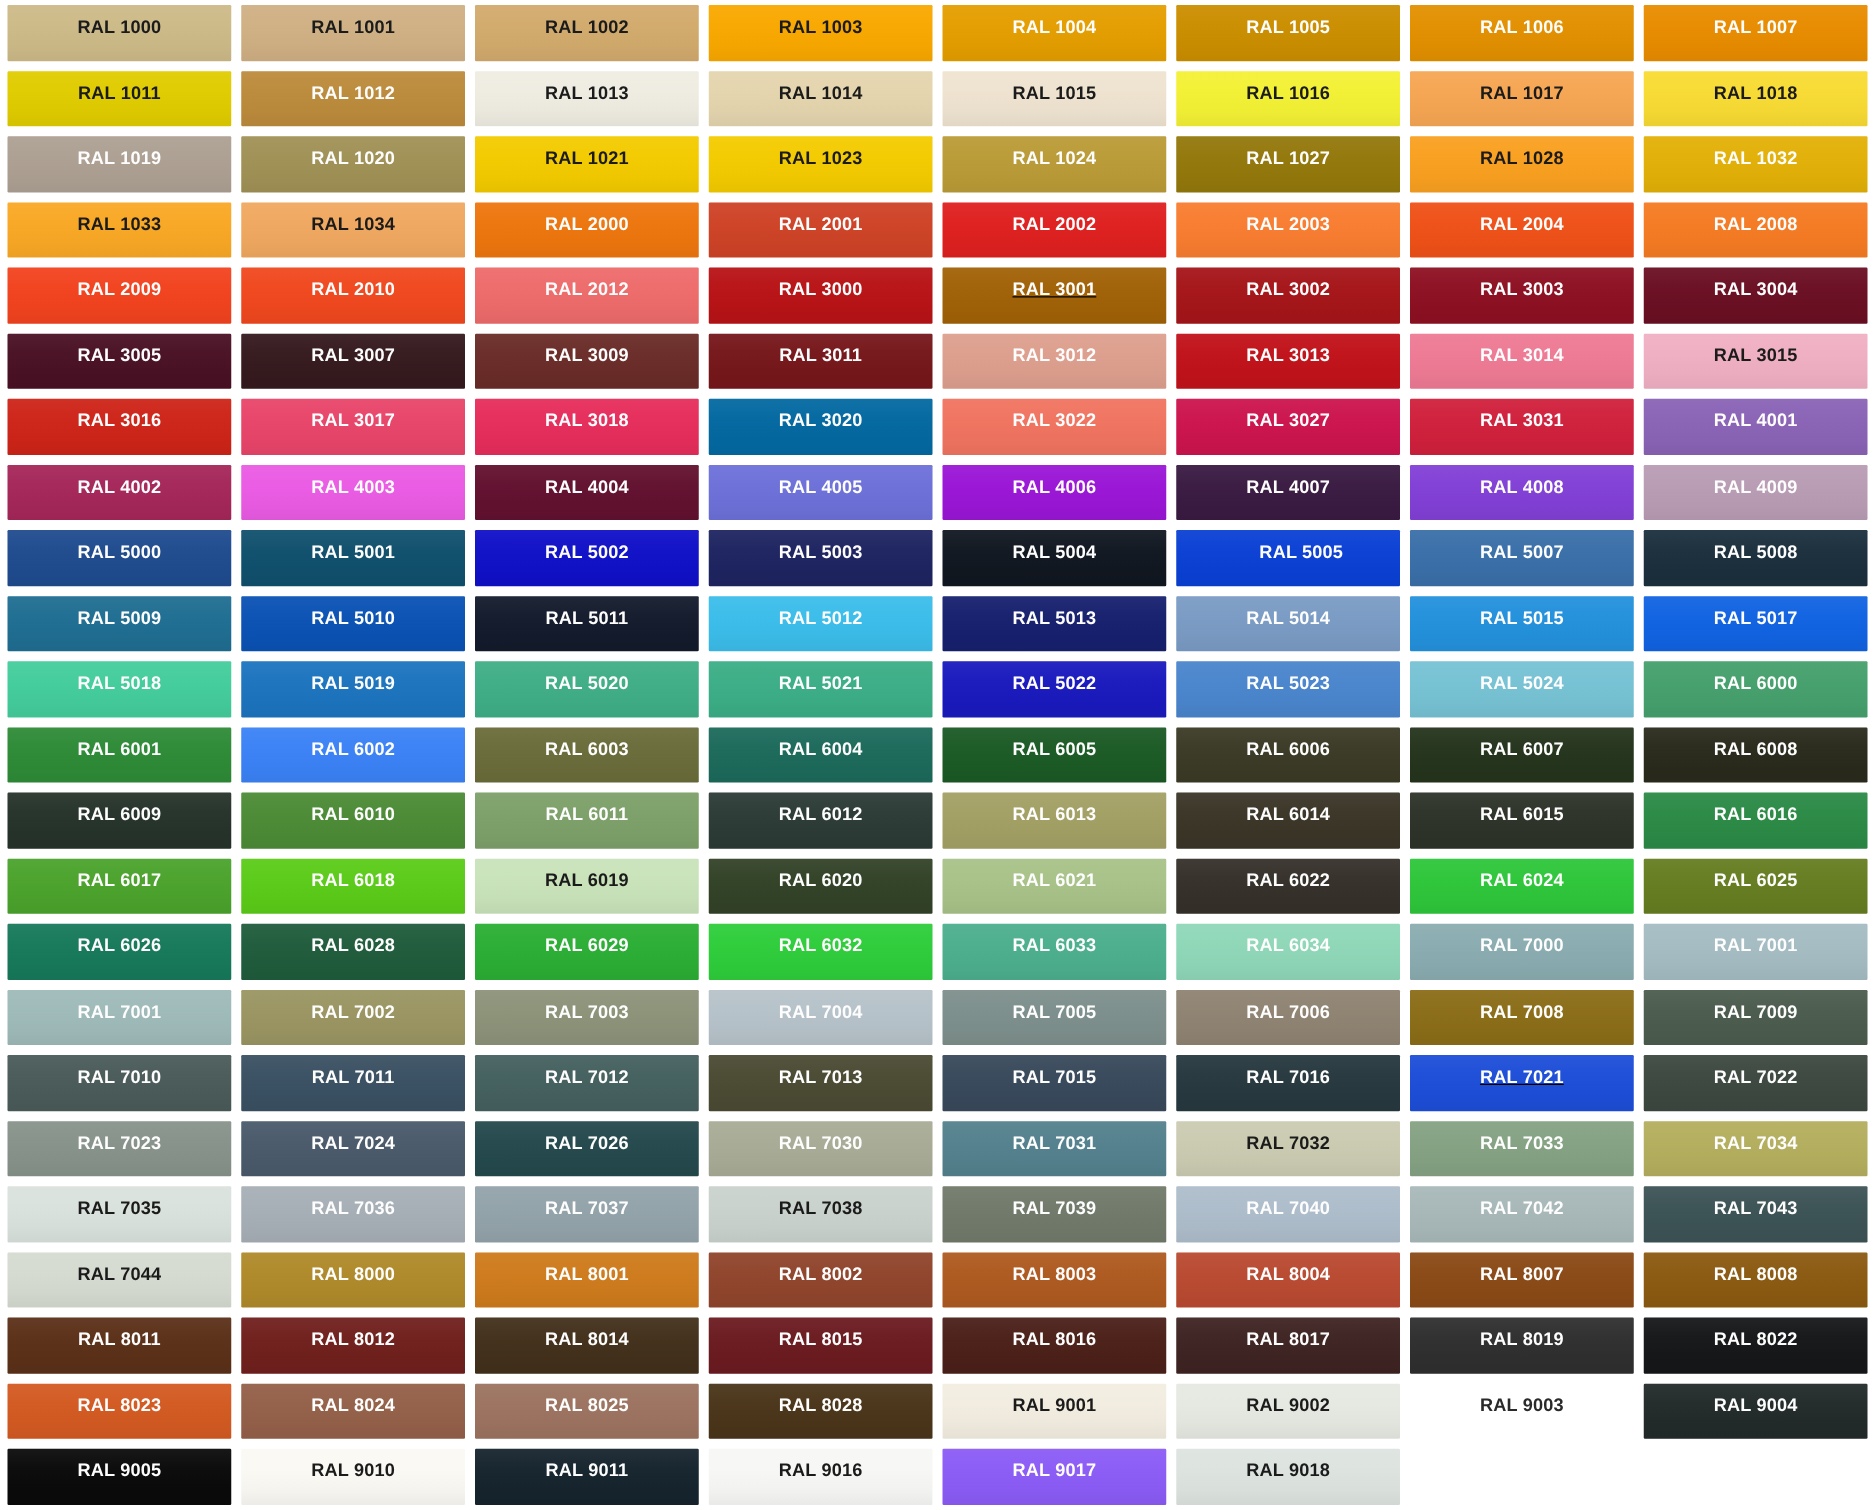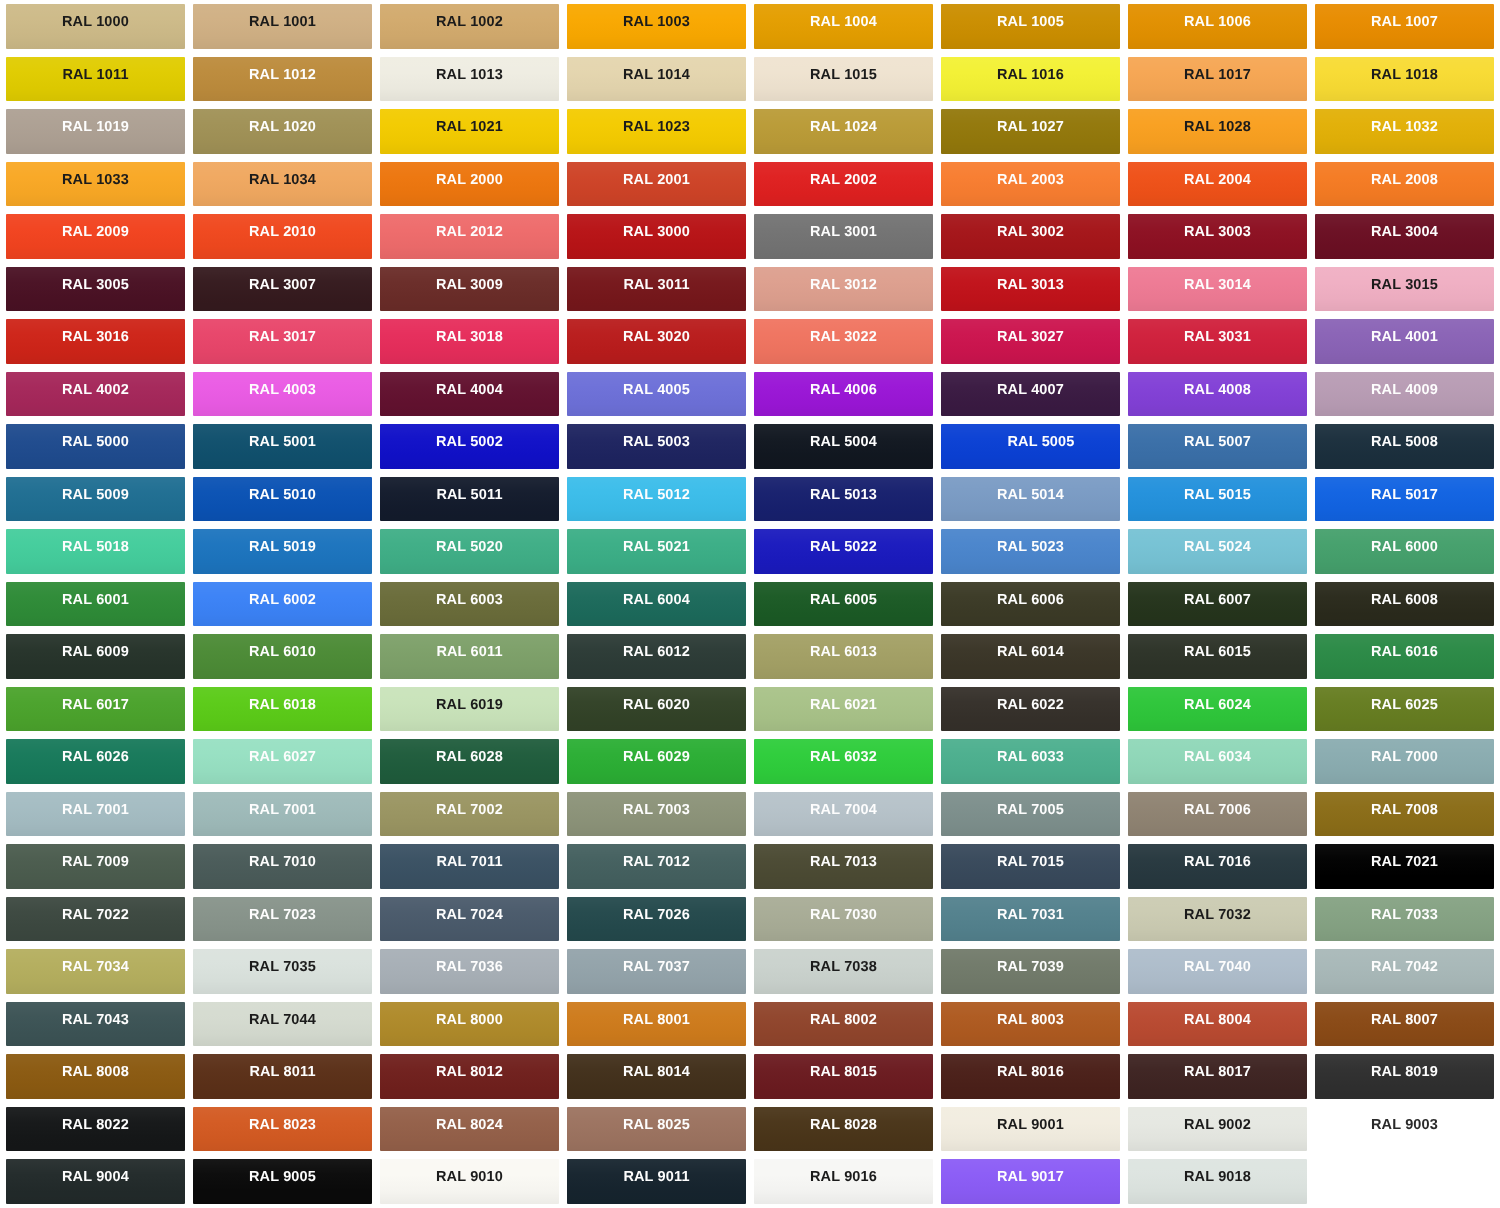--- a/index.html
+++ b/index.html
@@ -170,21 +170,21 @@
     </div>
     <div class="swatch light-text" style="background: rgb(240, 72, 30);">
       <span class="swatch-label">RAL 2010</span>
     </div>
     <div class="swatch light-text" style="background: rgb(238, 107, 107);">
       <span class="swatch-label">RAL 2012</span>
     </div>
     <div class="swatch light-text" style="background: rgb(184, 19, 22);">
       <span class="swatch-label">RAL 3000</span>
     </div>
-    <div class="swatch light-text" style="background: #737373;">
+    <div class="swatch light-text" style="background: #a16207; text-decoration: underline;">
       <span class="swatch-label">RAL 3001</span>
     </div>
     <div class="swatch light-text" style="background: rgb(165, 21, 25);">
       <span class="swatch-label">RAL 3002</span>
     </div>
     <div class="swatch light-text" style="background: rgb(141, 16, 34);">
       <span class="swatch-label">RAL 3003</span>
     </div>
     <div class="swatch light-text" style="background: rgb(107, 15, 35);">
       <span class="swatch-label">RAL 3004</span>
@@ -215,21 +215,21 @@
     </div>
     <div class="swatch light-text" style="background: rgb(206, 36, 24);">
       <span class="swatch-label">RAL 3016</span>
     </div>
     <div class="swatch light-text" style="background: rgb(232, 69, 106);">
       <span class="swatch-label">RAL 3017</span>
     </div>
     <div class="swatch light-text" style="background: rgb(230, 45, 91);">
       <span class="swatch-label">RAL 3018</span>
     </div>
-    <div class="swatch light-text" style="background: #b91c1c;">
+    <div class="swatch light-text" style="background: #0369a1;">
       <span class="swatch-label">RAL 3020</span>
     </div>
     <div class="swatch light-text" style="background: rgb(240, 116, 96);">
       <span class="swatch-label">RAL 3022</span>
     </div>
     <div class="swatch light-text" style="background: rgb(204, 20, 78);">
       <span class="swatch-label">RAL 3027</span>
     </div>
     <div class="swatch light-text" style="background: rgb(208, 32, 60);">
       <span class="swatch-label">RAL 3031</span>
@@ -401,23 +401,20 @@
     </div>
     <div class="swatch light-text" style="background: rgb(46, 198, 58);">
       <span class="swatch-label">RAL 6024</span>
     </div>
     <div class="swatch light-text" style="background: rgb(102, 125, 33);">
       <span class="swatch-label">RAL 6025</span>
     </div>
     <div class="swatch light-text" style="background: rgb(23, 121, 90);">
       <span class="swatch-label">RAL 6026</span>
     </div>
-    <div class="swatch light-text" style="background: rgb(151, 224, 194);">
-      <span class="swatch-label">RAL 6027</span>
-    </div>
     <div class="swatch light-text" style="background: rgb(31, 92, 60);">
       <span class="swatch-label">RAL 6028</span>
     </div>
     <div class="swatch light-text" style="background: rgb(43, 174, 52);">
       <span class="swatch-label">RAL 6029</span>
     </div>
     <div class="swatch light-text" style="background: rgb(46, 205, 59);">
       <span class="swatch-label">RAL 6032</span>
     </div>
     <div class="swatch light-text" style="background: rgb(76, 175, 142);">
@@ -467,21 +464,21 @@
     </div>
     <div class="swatch light-text" style="background: rgb(75, 74, 51);">
       <span class="swatch-label">RAL 7013</span>
     </div>
     <div class="swatch light-text" style="background: rgb(56, 73, 91);">
       <span class="swatch-label">RAL 7015</span>
     </div>
     <div class="swatch light-text" style="background: rgb(39, 56, 63);">
       <span class="swatch-label">RAL 7016</span>
     </div>
-    <div class="swatch light-text" style="background: #000000;">
+    <div class="swatch light-text" style="background: #1d4ed8; text-decoration: underline;">
       <span class="swatch-label">RAL 7021</span>
     </div>
     <div class="swatch light-text" style="background: rgb(60, 72, 64);">
       <span class="swatch-label">RAL 7022</span>
     </div>
     <div class="swatch light-text" style="background: rgb(135, 147, 138);">
       <span class="swatch-label">RAL 7023</span>
     </div>
     <div class="swatch light-text" style="background: rgb(74, 90, 107);">
       <span class="swatch-label">RAL 7024</span>

